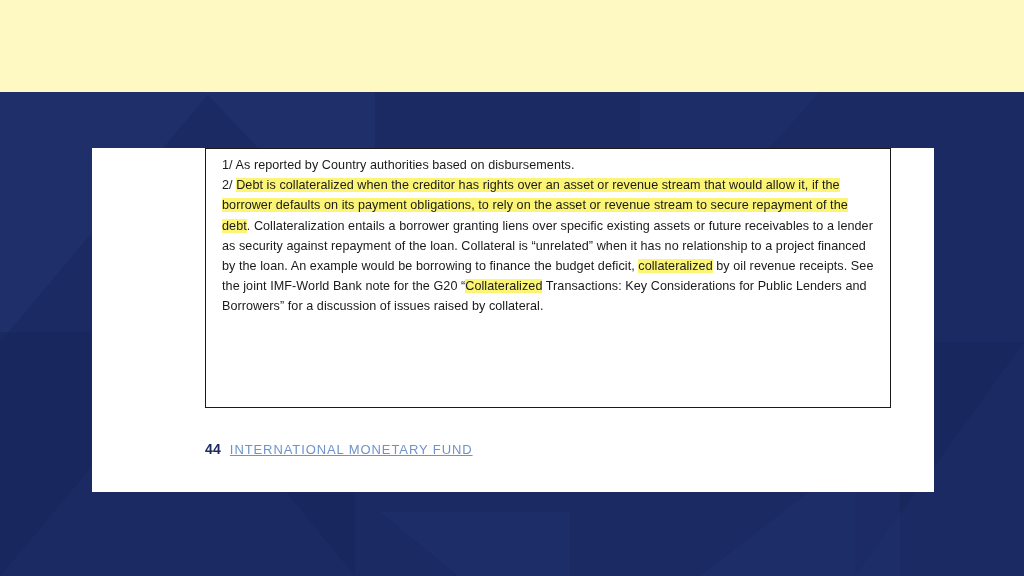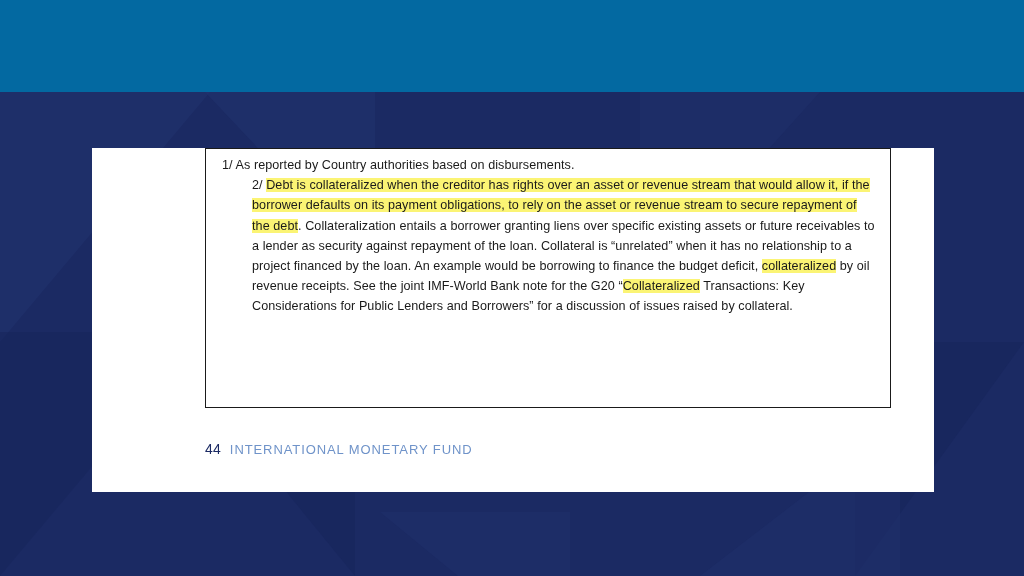--- a/index.html
+++ b/index.html
@@ -10,21 +10,21 @@
   body {
     width: 1024px;
     height: 576px;
     overflow: hidden;
     font-family: "Liberation Sans", sans-serif;
   }
   #stage {
     position: relative;
     width: 1024px;
     height: 499px;
-    background: #0369a1;
+    background: #fef9c3;
   }
   
   #backdrop {
     position: absolute;
     left: 0;
     top: 92px;
     width: 1024px;
     height: 484px;
     background: #1b2a63;
     overflow: hidden;
@@ -104,44 +104,44 @@
   .note {
     color: #1a1a1a;
     font-size: 12.6px;
     line-height: 20.2px;
     text-align: left;
     margin: 0;
     letter-spacing: 0.005em;
   }
   .note + .note {
     margin-top: 0px;
-    margin-left: 30px;
   }
   .hl {
     background: #fbf474;
   }
   
   #footer {
     position: absolute;
     left: 113px;
     top: 293px;
     display: flex;
     align-items: baseline;
     gap: 9px;
   }
   #page-number {
     color: #1b2a63;
     font-size: 14px;
-    font-weight: normal;
+    font-weight: bold;
     letter-spacing: 0.01em;
   }
   #org-name {
     color: #6f93c9;
     font-size: 13px;
     letter-spacing: 0.07em;
+    text-decoration: underline;
   }
 </style>
 </head>
 <body>
 
 <div id="stage">
 
   <div id="backdrop">
     <span class="facet f1"></span>
     <span class="facet f2"></span>

